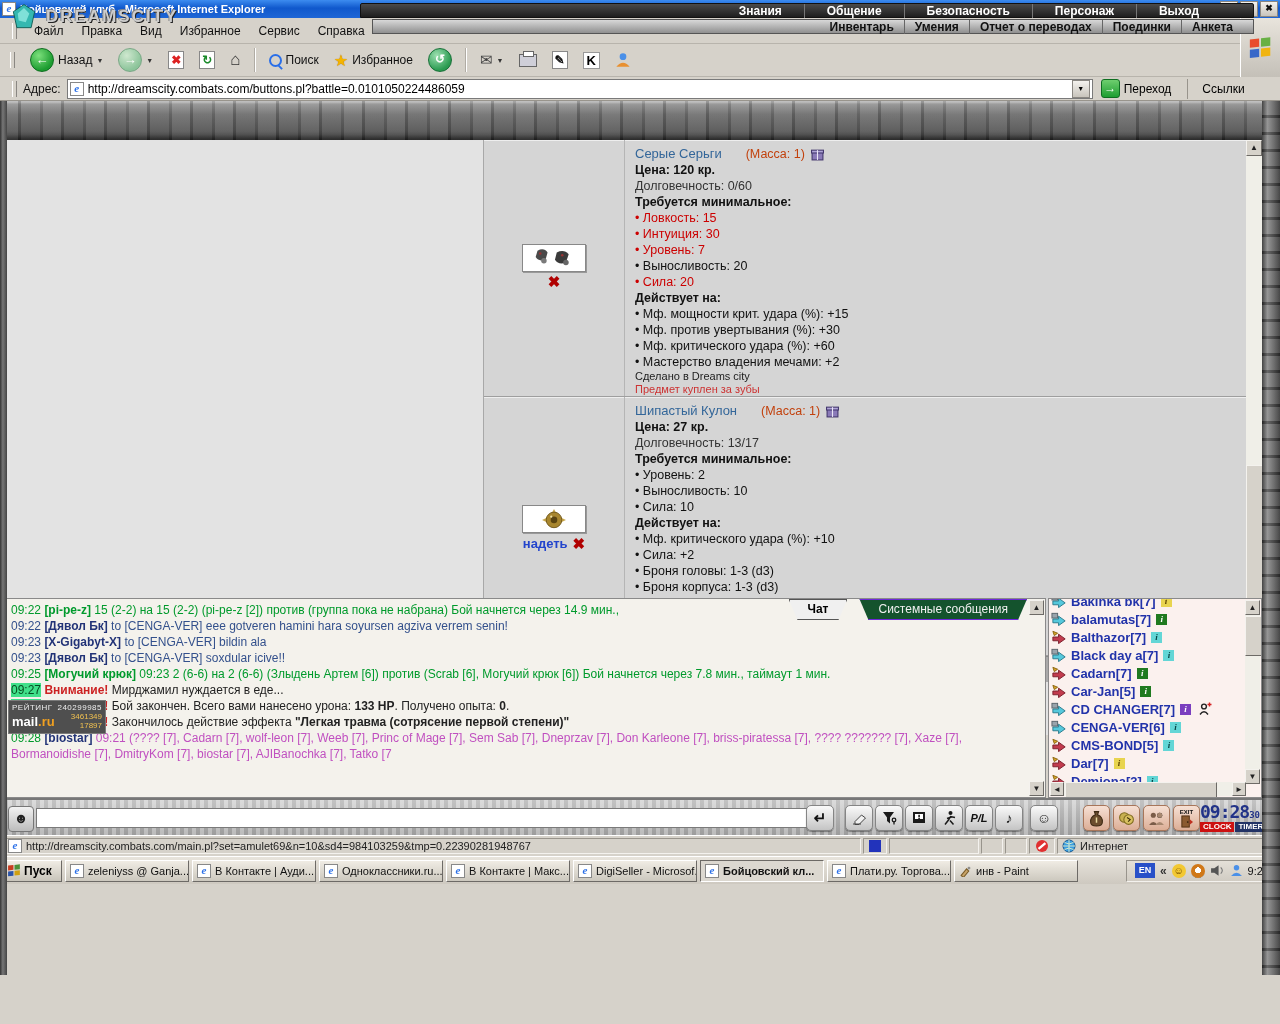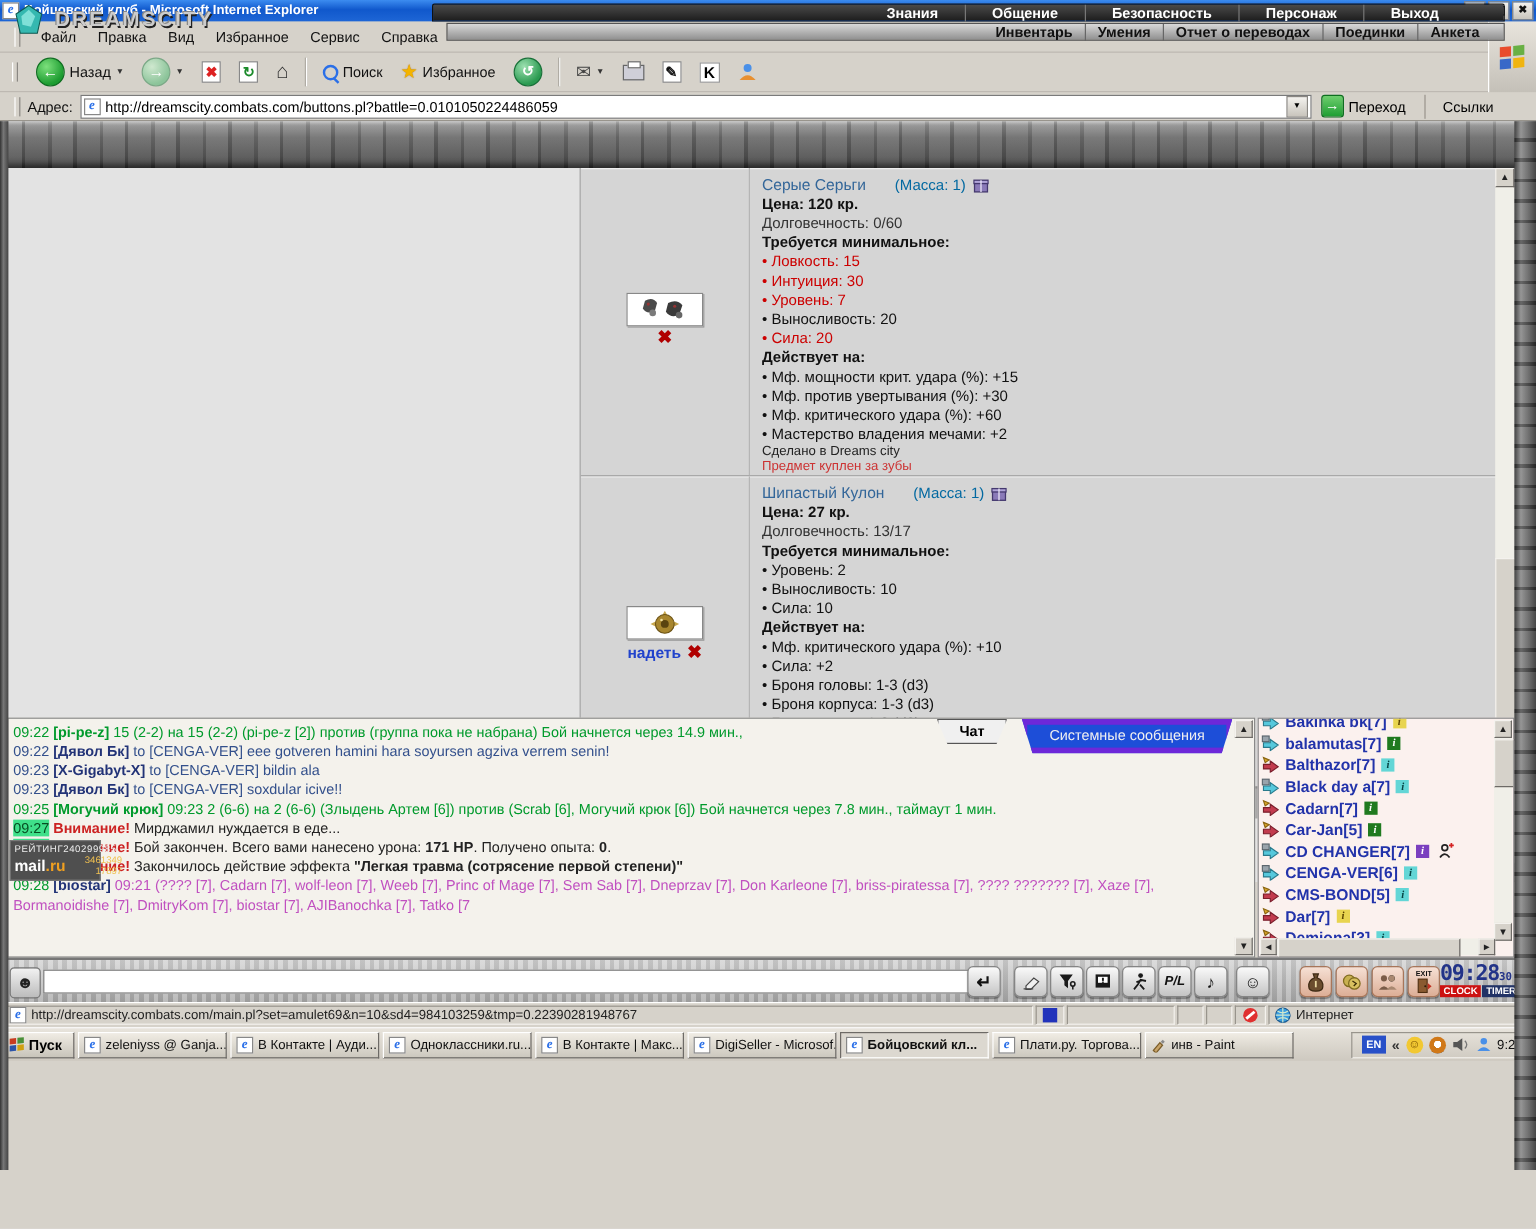--- a/index.html
+++ b/index.html
@@ -93,42 +93,42 @@
   .item-row{display:flex;border-bottom:1px solid #9e9e9e;box-shadow:0 1px 0 #eee inset;}
   .item-imgcol{width:140px;flex:0 0 140px;display:flex;flex-direction:column;align-items:center;border-right:1px solid #b5b5b5;}
   .item-imgbox{width:62px;height:26px;background:#fff;border:1px solid #888;box-shadow:1px 1px 0 #999;
     display:flex;align-items:center;justify-content:center;}
   .item-actions{margin-top:3px;display:flex;align-items:center;gap:5px;}
   .wear-link{color:#2244cc;font-weight:bold;font-size:13px;cursor:pointer;}
   .discard-x{color:#b00000;font-weight:bold;font-size:15px;cursor:pointer;line-height:14px;}
   .item-info{padding:6px 4px 4px 10px;line-height:16px;font-size:12.5px;color:#111;}
   .item-nameline{display:flex;align-items:center;gap:6px;}
   .item-name{color:#336699;font-weight:normal;font-size:13px;}
-  .item-mass{color:#0369a1;margin-left:18px;}
+  .item-mass{color:#c2410c;margin-left:18px;}
   .i-bold{font-weight:bold;}
   .i-dur{color:#333;}
   .req-unmet{color:#cc0000;}
   .i-small{font-size:11px;line-height:13px;color:#222;}
   .i-note{font-size:11px;line-height:13px;color:#cc3333;}
   #sortbar{display:flex;align-items:center;height:25px;background:#a9a9a9;border-top:1px solid #888;
     padding:0 6px;gap:6px;}
   #sortbar .lbl{color:#111;font-size:13px;}
   .sort-btn{background:linear-gradient(#dcdcdc,#c2c2c2);border:1px solid;border-color:#f0f0f0 #777 #777 #f0f0f0;
     color:#223d8f;font-size:12px;padding:1px 10px;}
   #trash-btn{margin-left:auto;margin-right:10px;background:linear-gradient(#e2e2e2,#c6c6c6);
     border:1px solid;border-color:#f4f4f4 #666 #666 #f4f4f4;color:#223d8f;font-size:12px;padding:2px 16px;}
   .sbtn{background:#d6d2ca;border:1px solid;border-color:#f4f2ee #6d6a66 #6d6a66 #f4f2ee;
     color:#222;font-size:8px;text-align:center;line-height:13px;box-sizing:border-box;}
   #main-scroll{left:1246px;top:0;width:16px;height:595px;background:#f0efe8;}
   #main-scroll .up{position:absolute;left:0;top:0;width:16px;height:16px;}
   #main-scroll .dn{position:absolute;left:0;bottom:0;width:16px;height:16px;}
   #main-thumb{position:absolute;left:0;top:325px;width:16px;height:150px;background:#d6d2ca;
     border:1px solid;border-color:#f4f2ee #6d6a66 #6d6a66 #f4f2ee;}
   
-  #mailru{left:8px;top:560px;width:76px;height:34px;background:#4f4f4f;border:1px solid #7a7a7a;
+  #mailru{left:8px;top:560px;width:98px;height:34px;background:#4f4f4f;border:1px solid #7a7a7a;
     color:#eee;font-size:8px;z-index:4;padding:2px 3px;box-sizing:border-box;}
   #mailru .l1{display:flex;justify-content:space-between;letter-spacing:.5px;}
   #mailru .l2{display:flex;justify-content:space-between;align-items:center;gap:16px;}
   #mailru .brand{font-size:13px;font-weight:bold;color:#fff;}
   #mailru .brand b{color:#f0a020;}
   #mailru .nums{text-align:right;color:#f0c050;line-height:9px;}
   
   #chatwrap{left:6px;top:598px;width:1040px;height:200px;background:#f4f2ec;border:1px solid #8a8a8a;
     box-sizing:border-box;overflow:hidden;}
   #chat-msgs{position:absolute;left:4px;top:3px;width:1000px;font-size:12px;line-height:16px;}
@@ -136,21 +136,21 @@
   .c-b{color:#3a62c8;} .c-bb{color:#3a62c8;font-weight:bold;}
   .c-n{color:#33508c;} .c-nb{color:#223377;font-weight:bold;}
   .c-m{color:#c050c0;}
   .c-r{color:#cc2222;font-weight:bold;}
   .c-k{color:#222;} .c-kb{color:#222;font-weight:bold;}
   .c-hl{background:#3fe08a;color:#064d22;}
   #chat-tabs{position:absolute;right:18px;top:0;height:19px;display:flex;z-index:3;gap:12px;}
   .chat-tab{height:19px;line-height:18px;padding:0 18px;font-size:12px;
     clip-path:polygon(0 0,100% 0,calc(100% - 9px) 100%,9px 100%);}
   .chat-tab.active{background:#f0f0f0;border:1px solid #555;color:#000;font-weight:bold;clip-path:polygon(9px 100%,0 0,100% 0,calc(100% - 9px) 100%);}
-  .chat-tab.inactive{background:#1d4ed8;color:#f0f0f0;border:5px solid #6d28d9;}
+  .chat-tab.inactive{background:#14532d;color:#f0f0f0;border:1px solid #6d28d9;}
   #chat-scroll-up{position:absolute;right:1px;top:1px;width:15px;height:15px;}
   #chat-scroll-dn{position:absolute;right:1px;bottom:1px;width:15px;height:15px;}
   
   #players-panel{left:1048px;top:598px;width:214px;height:200px;background:#fbf1ee;border:1px solid #8a8a8a;
     box-sizing:border-box;overflow:hidden;}
   #player-list{position:absolute;left:2px;top:-7px;width:182px;}
   .prow{display:flex;align-items:center;height:18px;gap:3px;white-space:nowrap;}
   .pname{color:#2233aa;font-weight:bold;font-size:13px;}
   .pinfo{width:11px;height:11px;font-size:9px;font-weight:bold;font-family:"Liberation Serif",serif;
     font-style:italic;text-align:center;line-height:11px;display:inline-block;margin-left:2px;}
@@ -467,21 +467,21 @@
 <div id="stone-right" class="abs stone-v"></div>
 
 <div id="chatwrap" class="abs">
   <div id="chat-msgs">
       <div class="msg"><span class="c-g">09:22 </span><span class="c-gb">[pi-pe-z]</span><span class="c-g"> 15 (2-2) на 15 (2-2) (pi-pe-z [2]) против (группа пока не набрана) Бой начнется через 14.9 мин.,</span></div>
       <div class="msg"><span class="c-n">09:22 </span><span class="c-nb">[Дявол Бк]</span><span class="c-n"> to [CENGA-VER] eee gotveren hamini hara soyursen agziva verrem senin!</span></div>
       <div class="msg"><span class="c-n">09:23 </span><span class="c-nb">[X-Gigabyt-X]</span><span class="c-n"> to [CENGA-VER] bildin ala</span></div>
       <div class="msg"><span class="c-n">09:23 </span><span class="c-nb">[Дявол Бк]</span><span class="c-n"> to [CENGA-VER] soxdular icive!!</span></div>
       <div class="msg"><span class="c-g">09:25 </span><span class="c-gb">[Могучий крюк]</span><span class="c-g"> 09:23 2 (6-6) на 2 (6-6) (Злыдень Артем [6]) против (Scrab [6], Могучий крюк [6]) Бой начнется через 7.8 мин., таймаут 1 мин.</span></div>
       <div class="msg"><span class="c-hl">09:27</span><span class="c-k"> </span><span class="c-r">Внимание!</span><span class="c-k"> Мирджамил нуждается в еде...</span></div>
-      <div class="msg"><span class="c-hl">09:27</span><span class="c-k"> </span><span class="c-r">Внимание!</span><span class="c-k"> Бой закончен. Всего вами нанесено урона: </span><span class="c-kb">171 HP</span><span class="c-k">. Получено опыта: </span><span class="c-kb">0</span><span class="c-k">.</span></div>
+      <div class="msg"><span class="c-hl">09:27</span><span class="c-k"> </span><span class="c-r">Внимание!</span><span class="c-k"> Бой закончен. Всего вами нанесено урона: </span><span class="c-kb">133 HP</span><span class="c-k">. Получено опыта: </span><span class="c-kb">0</span><span class="c-k">.</span></div>
       <div class="msg"><span class="c-hl">09:28</span><span class="c-k"> </span><span class="c-r">Внимание!</span><span class="c-k"> Закончилось действие эффекта </span><span class="c-kb">"Легкая травма (сотрясение первой степени)"</span></div>
       <div class="msg"><span class="c-g">09:28 </span><span class="c-nb">[biostar]</span><span class="c-m"> 09:21 (???? [7], Cadarn [7], wolf-leon [7], Weeb [7], Princ of Mage [7], Sem Sab [7], Dneprzav [7], Don Karleone [7], briss-piratessa [7], ???? ??????? [7], Xaze [7], Bormanoidishe [7], DmitryKom [7], biostar [7], AJIBanochka [7], Tatko [7</span></div>
     </div>
   <div id="chat-tabs">
       <span class="chat-tab active">Чат</span>
       <span class="chat-tab inactive">Системные сообщения</span>
     </div>
   <span id="chat-scroll-up" class="sbtn">▲</span>
   <span id="chat-scroll-dn" class="sbtn">▼</span>
 </div>

